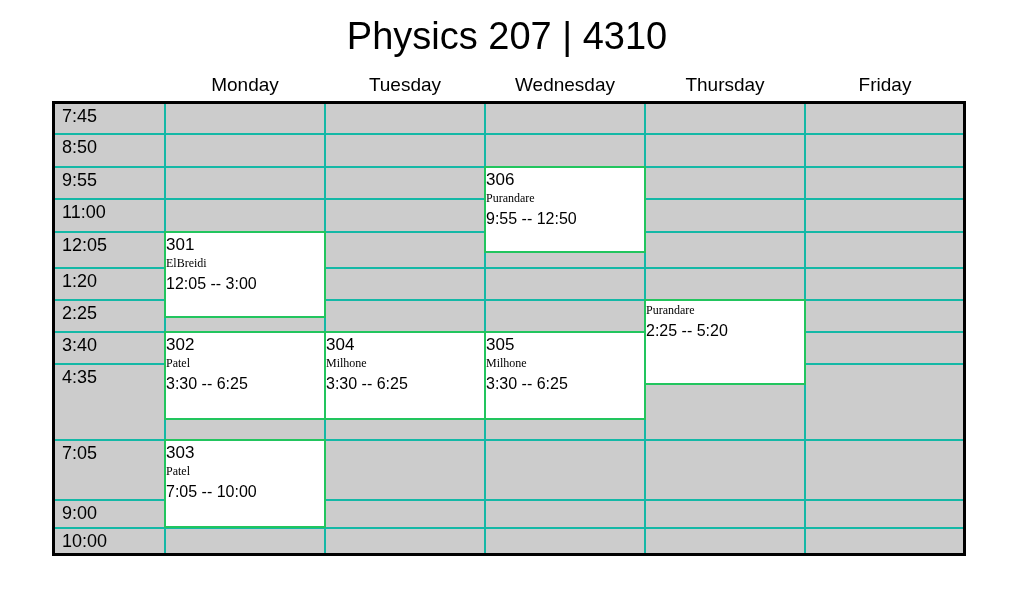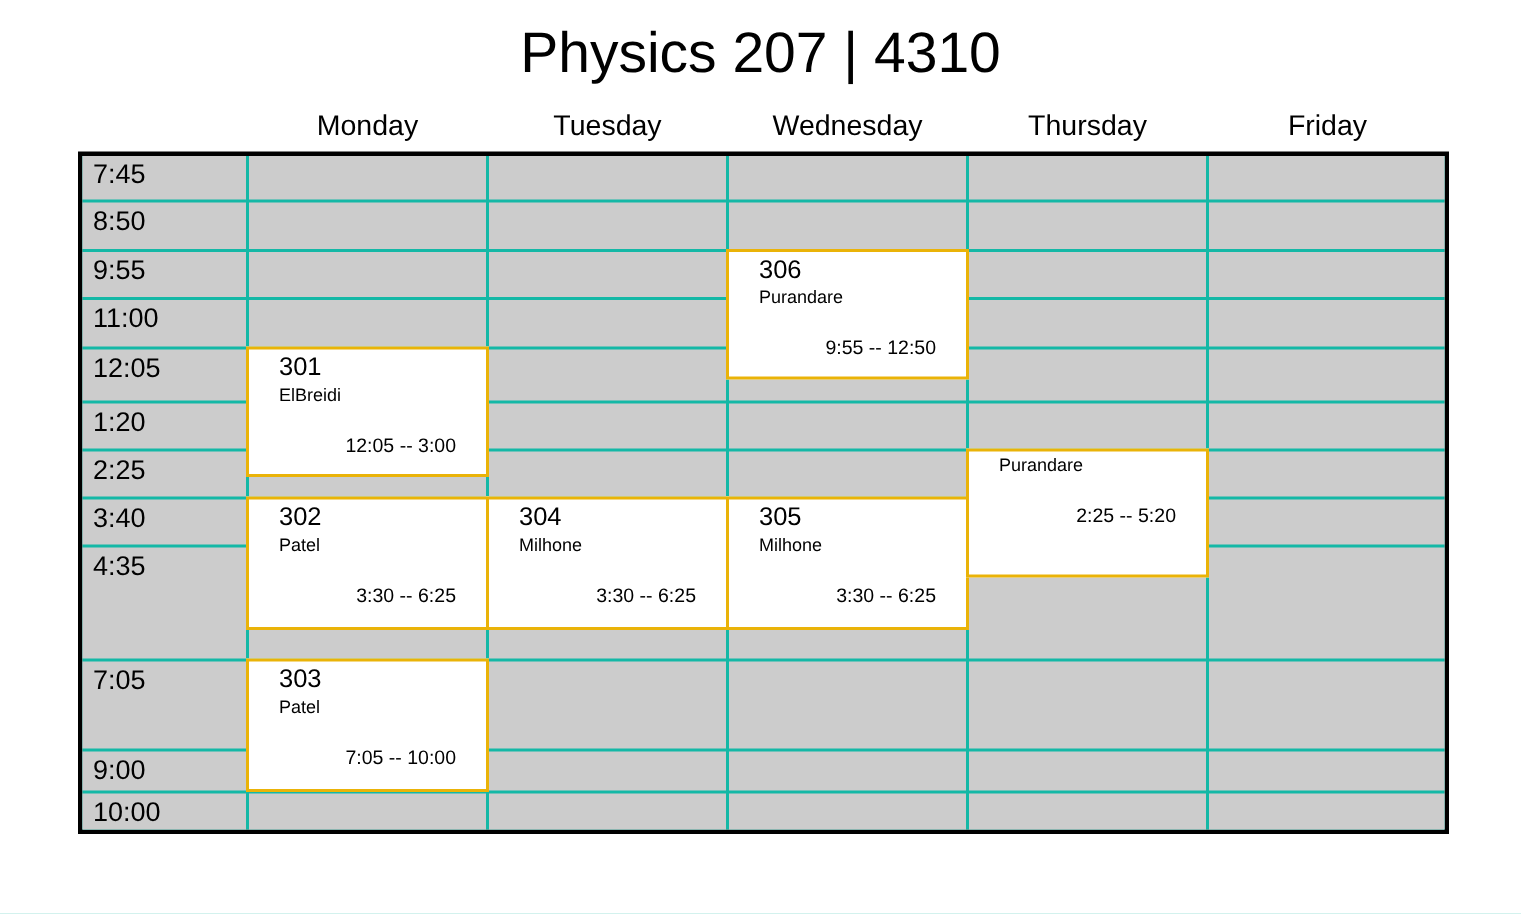--- a/index.html
+++ b/index.html
@@ -58,28 +58,28 @@
   .time-cell {
     font-size: 18px;
     line-height: 20px;
     padding: 2px 0 0 7px;
     box-sizing: border-box;
   }
   .class-block {
     position: absolute;
     box-sizing: border-box;
     background: #ffffff;
-    border: 2px solid #eab308;
-    padding: 1px 20px;
+    border: 2px solid #22c55e;
+    padding: 1px 0;
     overflow: hidden;
     z-index: 2;
   }
   .block-section { font-size: 17px; line-height: 21px; }
-  .block-instructor { font-size: 12px; line-height: 15px; margin-top: 1px; }
-  .block-time { font-size: 13px; line-height: 15px; margin-top: 18px; text-align: right; }
+  .block-instructor { font-size: 12px; line-height: 15px; margin-top: 1px; font-family: Liberation Serif, serif; }
+  .block-time { font-size: 16px; line-height: 15px; margin-top: 5px; }
 </style>
 </head>
 <body>
 
 <div class="page">
 
   <div class="title">Physics 207 | 4310</div>
 
   <div>
     <div class="day-header" style="left:165px">Monday</div>

